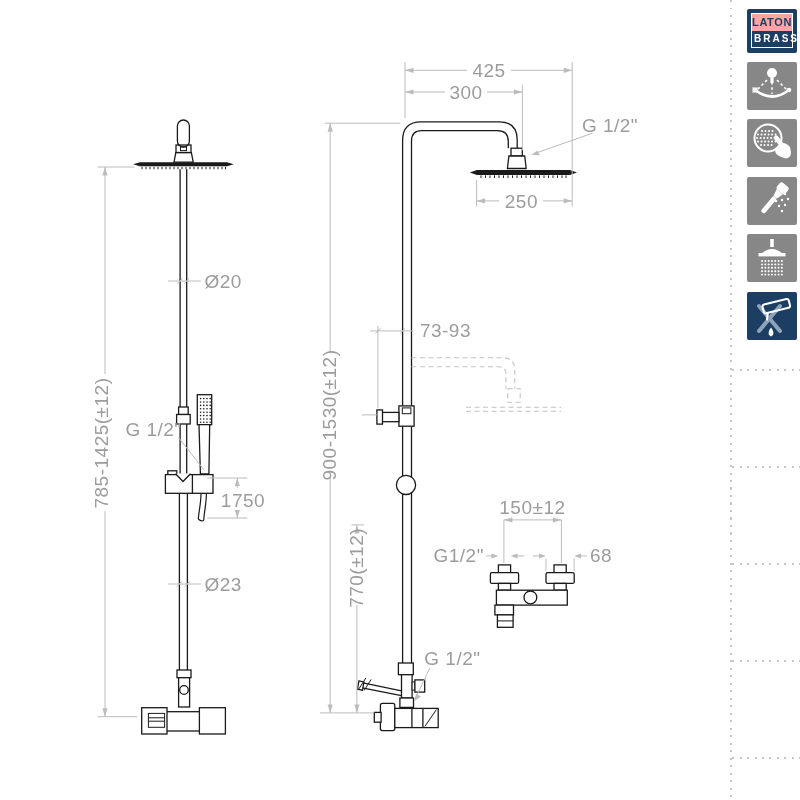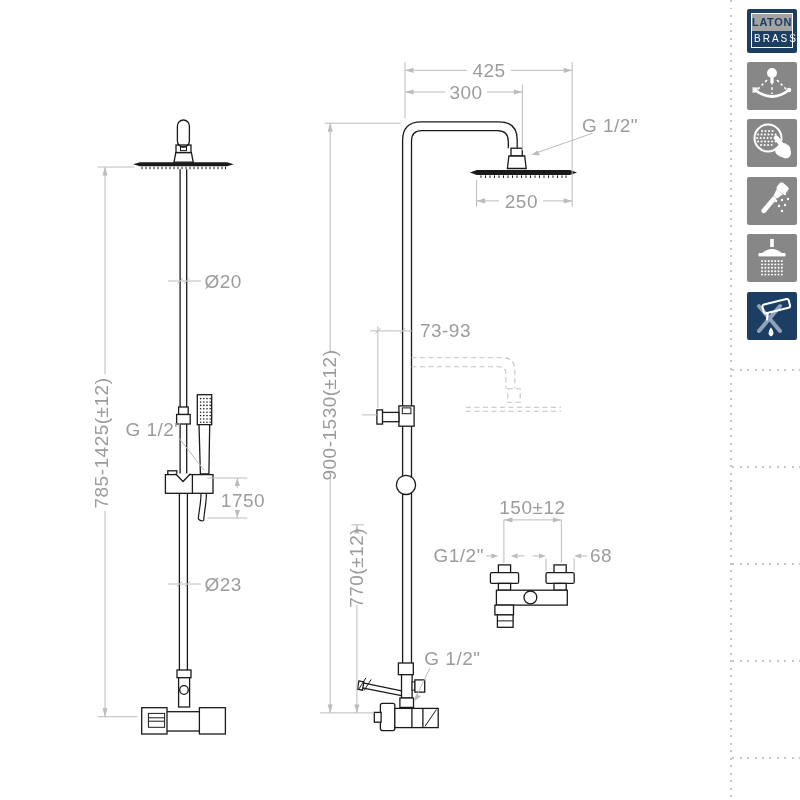--- a/index.html
+++ b/index.html
@@ -8,24 +8,24 @@
   .drawing-svg{position:absolute;left:0;top:0;}
   svg text{font-family:"Liberation Sans",sans-serif;}
   .dim-text{fill:#9c9c9c;font-size:19px;letter-spacing:.5px;}
   .vdots{position:absolute;left:730px;top:0;width:2px;height:800px;
          background-image:repeating-linear-gradient(to bottom,#c6c6c6 0 2px,transparent 2px 7.5px);}
   .hdots{position:absolute;left:732px;width:68px;height:2px;
          background-image:repeating-linear-gradient(to right,#c6c6c6 0 2px,transparent 2px 7.5px);}
   .tile{position:absolute;left:747px;width:50px;border-radius:2px;}
   .tile-logo{top:9px;height:44px;background:var(--navy);padding:0;}
   .logo-inner{margin:4px 4px 3px 4px;border:1px solid #fff;}
-  .logo-top{background:#a3a3a3;color:var(--navy);font-weight:bold;font-size:11px;
+  .logo-top{background:#fca5a5;color:var(--navy);font-weight:bold;font-size:11px;
             letter-spacing:.6px;text-align:center;line-height:17px;height:17px;}
   .logo-bottom{color:#fff;font-size:10px;letter-spacing:2px;text-align:center;
-               line-height:16px;height:16px;padding-left:2px;}
+               line-height:16px;height:16px;padding-left:2px;font-weight:bold;}
   .tile-icon{height:48px;background:#878787;}
   .tile-icon.navy{background:var(--navy);}
   .tile-icon svg{display:block;}
 </style>
 </head>
 <body>
 
 <div class="page" style="--navy:#1d3e63;">
 
 <svg class="drawing-svg" width="800" height="800" viewBox="0 0 800 800">

